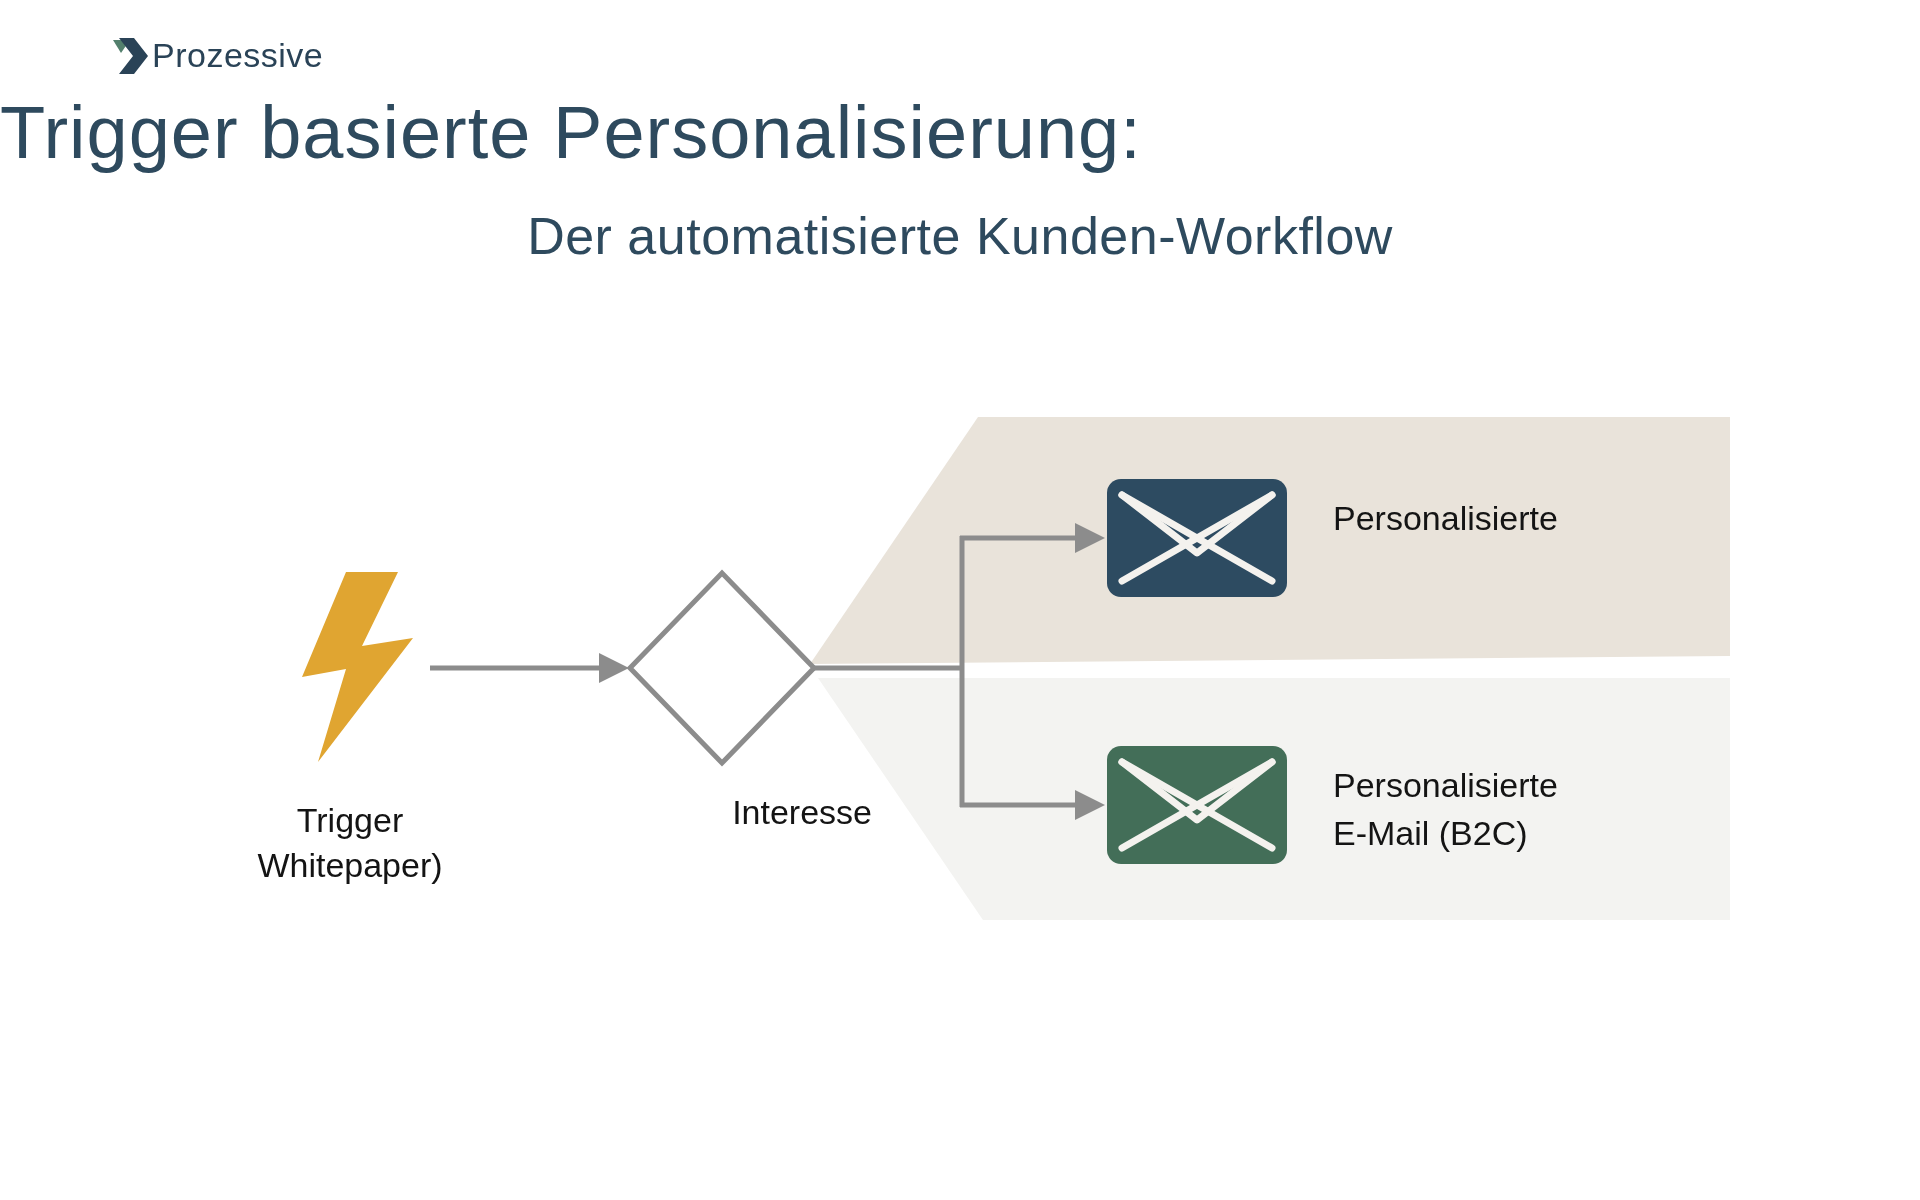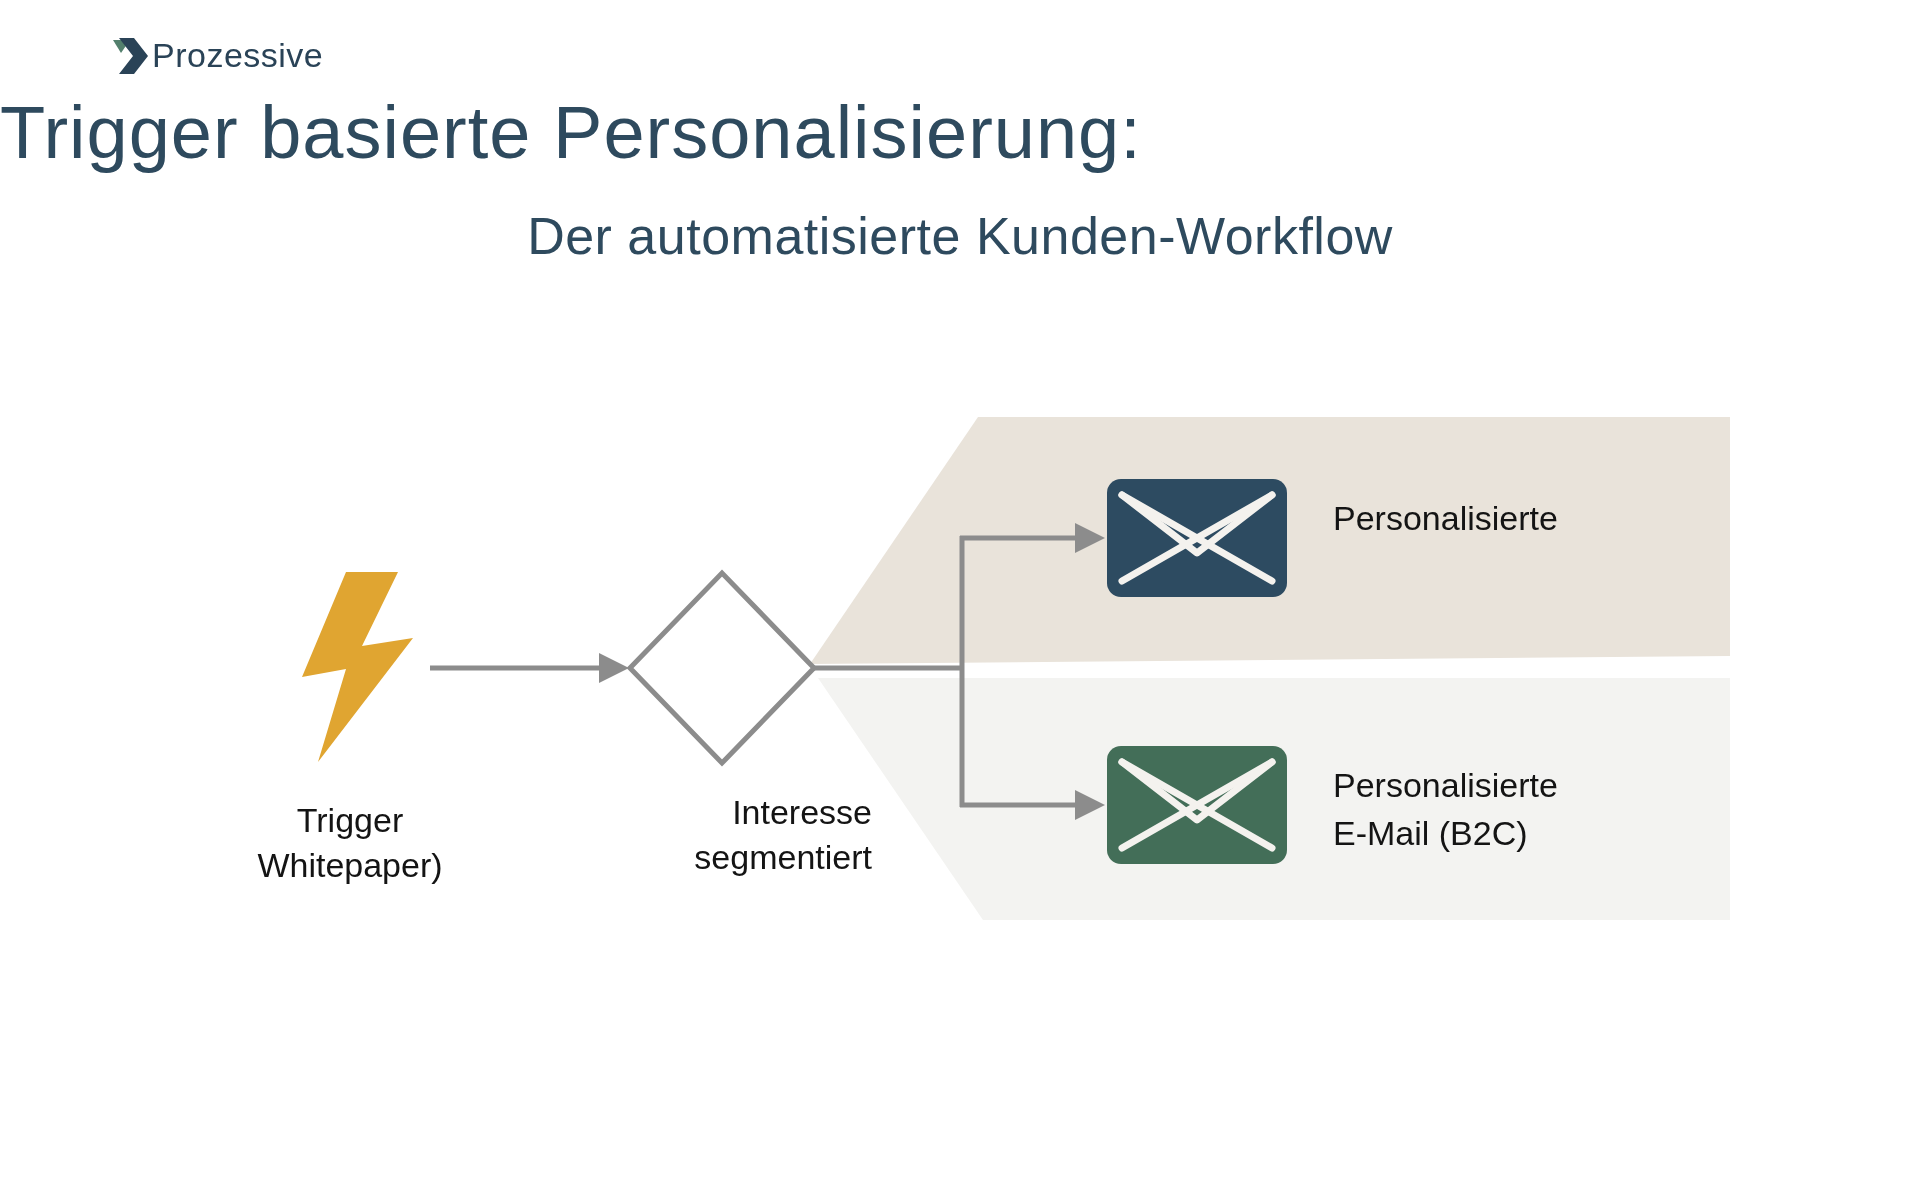--- a/index.html
+++ b/index.html
@@ -78,21 +78,20 @@
 <div class="abs title">Trigger basierte Personalisierung:</div>
 <div class="abs subtitle">Der automatisierte Kunden-Workflow</div>
 
 <div class="abs node-label trigger-label">
   <div>Trigger</div>
   <div>Whitepaper)</div>
 </div>
 
 <div class="abs node-label decision-label">
   <div>Interesse</div>
-  <div>segmentiert</div>
 </div>
 
 <div class="abs branch-label b2b-label">
   <div>Personalisierte</div>
 </div>
 
 <div class="abs branch-label b2c-label">
   <div>Personalisierte</div>
   <div>E-Mail (B2C)</div>
 </div>

